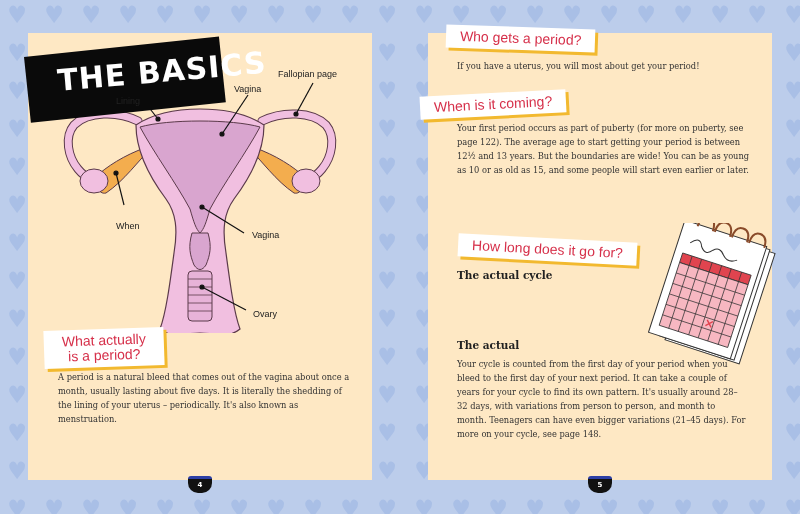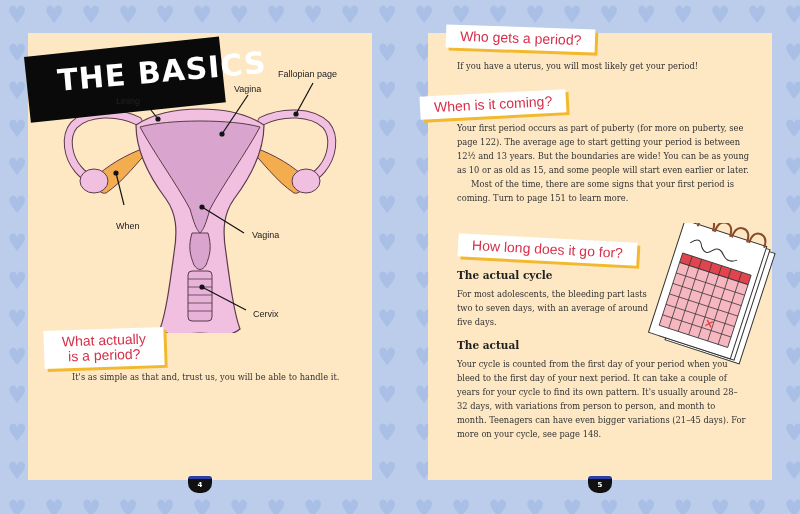--- a/index.html
+++ b/index.html
@@ -378,51 +378,47 @@
   </svg>
 
   <div class="title-banner"></div>
   <div class="title-text">THE BASICS</div>
 
   <div class="label" style="left:88px;top:63px;">Lining</div>
   <div class="label" style="left:206px;top:51px;">Vagina</div>
   <div class="label" style="left:250px;top:36px;">Fallopian page</div>
   <div class="label" style="left:88px;top:188px;">When</div>
   <div class="label" style="left:224px;top:197px;">Vagina</div>
-  <div class="label" style="left:225px;top:276px;">Cervix</div>
+  <div class="label" style="left:225px;top:276px;">Ovary</div>
 
   <div class="tag" style="left:16px;top:296px;line-height:15px;text-align:center;transform:rotate(-2deg);padding:4px 18px;">
     <div>What actually</div>
     <div>is a period?</div>
   </div>
 
   <div class="body-text" style="left:30px;top:337px;width:300px;">
-    <p class="indent">It's as simple as that and, trust us, you will be able to handle it.</p>
+    <p>A period is a natural bleed that comes out of the vagina about once a month, usually lasting about five days. It is literally the shedding of the lining of your uterus – periodically. It's also known as menstruation.</p>
   </div>
 </div>
 <div class="pnum" style="left:188px;">4</div>
 
 <div class="page right">
   <div class="tag" style="left:18px;top:-6px;transform:rotate(2deg);">Who gets a period?</div>
   <div class="body-text" style="left:29px;top:26px;width:300px;">
-    <p>If you have a uterus, you will most likely get your period!</p>
+    <p>If you have a uterus, you will most about get your period!</p>
   </div>
 
   <div class="tag" style="left:-8px;top:60px;transform:rotate(-3deg);">When is it coming?</div>
   <div class="body-text" style="left:29px;top:88px;width:296px;">
     <p>Your first period occurs as part of puberty (for more on puberty, see page 122). The average age to start getting your period is between 12½ and 13 years. But the boundaries are wide! You can be as young as 10 or as old as 15, and some people will start even earlier or later.</p>
-    <p class="indent">Most of the time, there are some signs that your first period is coming. Turn to page 151 to learn more.</p>
   </div>
 
   <div class="tag" style="left:30px;top:205px;transform:rotate(3deg);">How long does it go for?</div>
 
   <div class="subhead" style="left:29px;top:236px;">The actual cycle</div>
-  <div class="body-text" style="left:29px;top:254px;width:196px;">
-    <p>For most adolescents, the bleeding part lasts two to seven days, with an average of around five days.</p>
-  </div>
 
   <div class="subhead" style="left:29px;top:306px;">The actual</div>
   <div class="body-text" style="left:29px;top:324px;width:290px;">
     <p>Your cycle is counted from the first day of your period when you bleed to the first day of your next period. It can take a couple of years for your cycle to find its own pattern. It's usually around 28–32 days, with variations from person to person, and month to month. Teenagers can have even bigger variations (21–45 days). For more on your cycle, see page 148.</p>
   </div>
 
   <svg width="140" height="150" style="position:absolute;left:210px;top:190px;">
     <g transform="rotate(18 70 75)">
       <rect x="42" y="12" width="78" height="116" fill="#fff" stroke="#333" stroke-width="1"></rect>
       <rect x="36" y="10" width="78" height="116" fill="#fff" stroke="#333" stroke-width="1"></rect>

